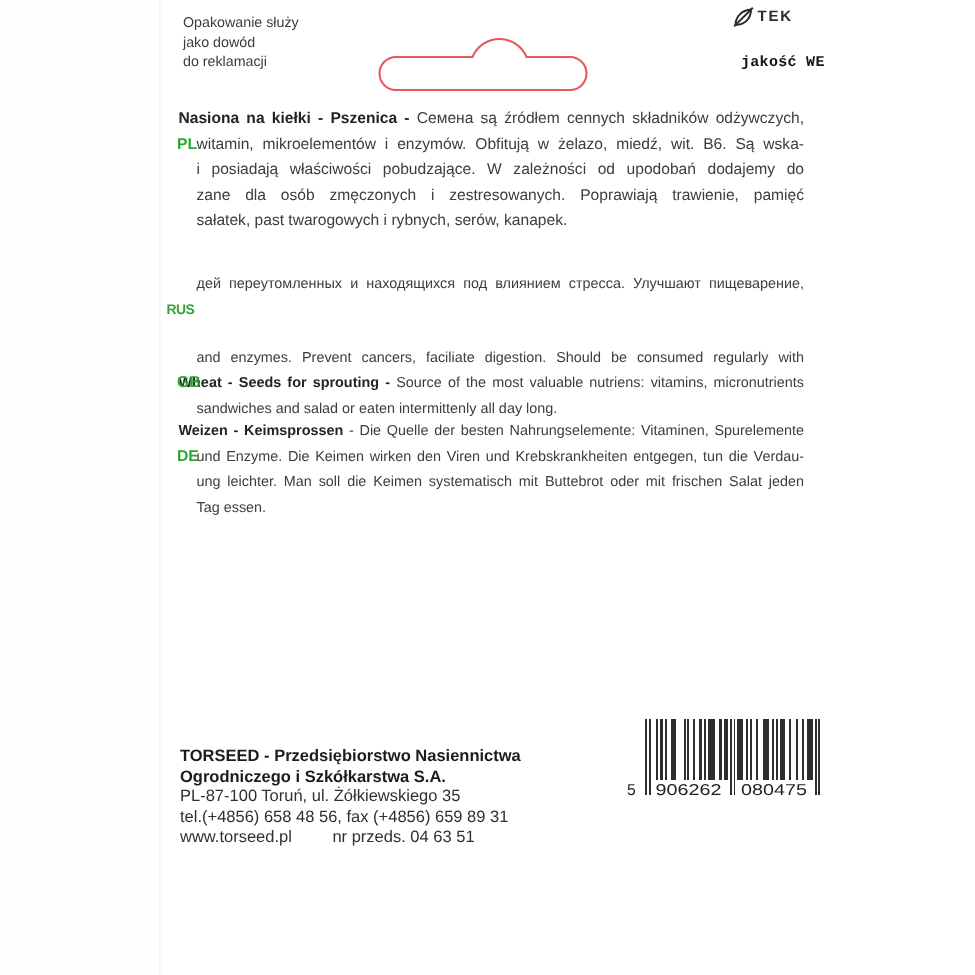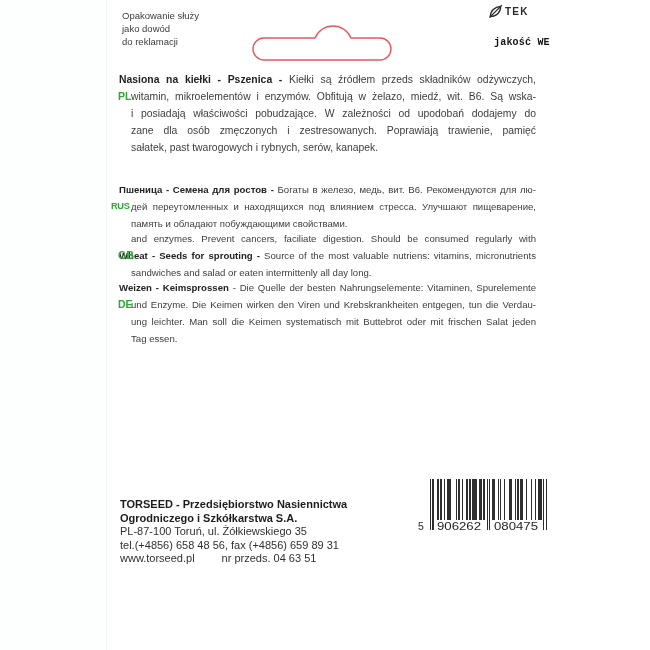--- a/index.html
+++ b/index.html
@@ -54,32 +54,30 @@
     <svg width="15" height="15" viewBox="0 0 16 16">
       <path d="M2.5 13.5 C2.5 7.5 7 3 13.5 2.5 C13.5 9 9 13.5 2.5 13.5 Z" fill="#ffffff" stroke="#2a2a2a" stroke-width="1.4"></path>
       <line x1="1.5" y1="14.5" x2="14.8" y2="1.2" stroke="#2a2a2a" stroke-width="1.4"></line>
     </svg>
     <span class="txt">TEK</span>
   </div>
   <div class="quality">jakość WE</div>
 
   <div class="para pl" style="top:71px">
     <span class="code">PL</span>
-    <div class="ln first"><b>Nasiona na kiełki - Pszenica -</b><span> Kiełki są źródłem przeds składników odżywczych,</span></div>
+    <div class="ln first"><b>Nasiona na kiełki - Pszenica -</b><span> Семена są źródłem cennych składników odżywczych,</span></div>
     <div class="ln">witamin, mikroelementów i enzymów. Obfitują w żelazo, miedź, wit. B6. Są wska-</div>
     <div class="ln">i posiadają właściwości pobudzające. W zależności od upodobań dodajemy do</div>
     <div class="ln">zane dla osób zmęczonych i zestresowanych. Poprawiają trawienie, pamięć</div>
     <div class="ln last">sałatek, past twarogowych i rybnych, serów, kanapek.</div>
   </div>
 
   <div class="para sm" style="top:181px">
     <span class="code wide">RUS</span>
-    <div class="ln first"><b>Пшеница - Семена для ростов -</b><span> Богаты в железо, медь, вит. В6. Рекомендуются для лю-</span></div>
     <div class="ln">дей переутомленных и находящихся под влиянием стресса. Улучшают пищеварение,</div>
-    <div class="ln last">память и обладают побуждающими свойствами.</div>
   </div>
 
   <div class="para sm" style="top:230px">
     <span class="code">GB</span>
     <div class="ln">and enzymes. Prevent cancers, faciliate digestion. Should be consumed regularly with</div>
     <div class="ln first"><b>Wheat - Seeds for sprouting -</b><span> Source of the most valuable nutriens: vitamins, micronutrients</span></div>
     <div class="ln last">sandwiches and salad or eaten intermittenly all day long.</div>
   </div>
 
   <div class="para sm" style="top:279px">

